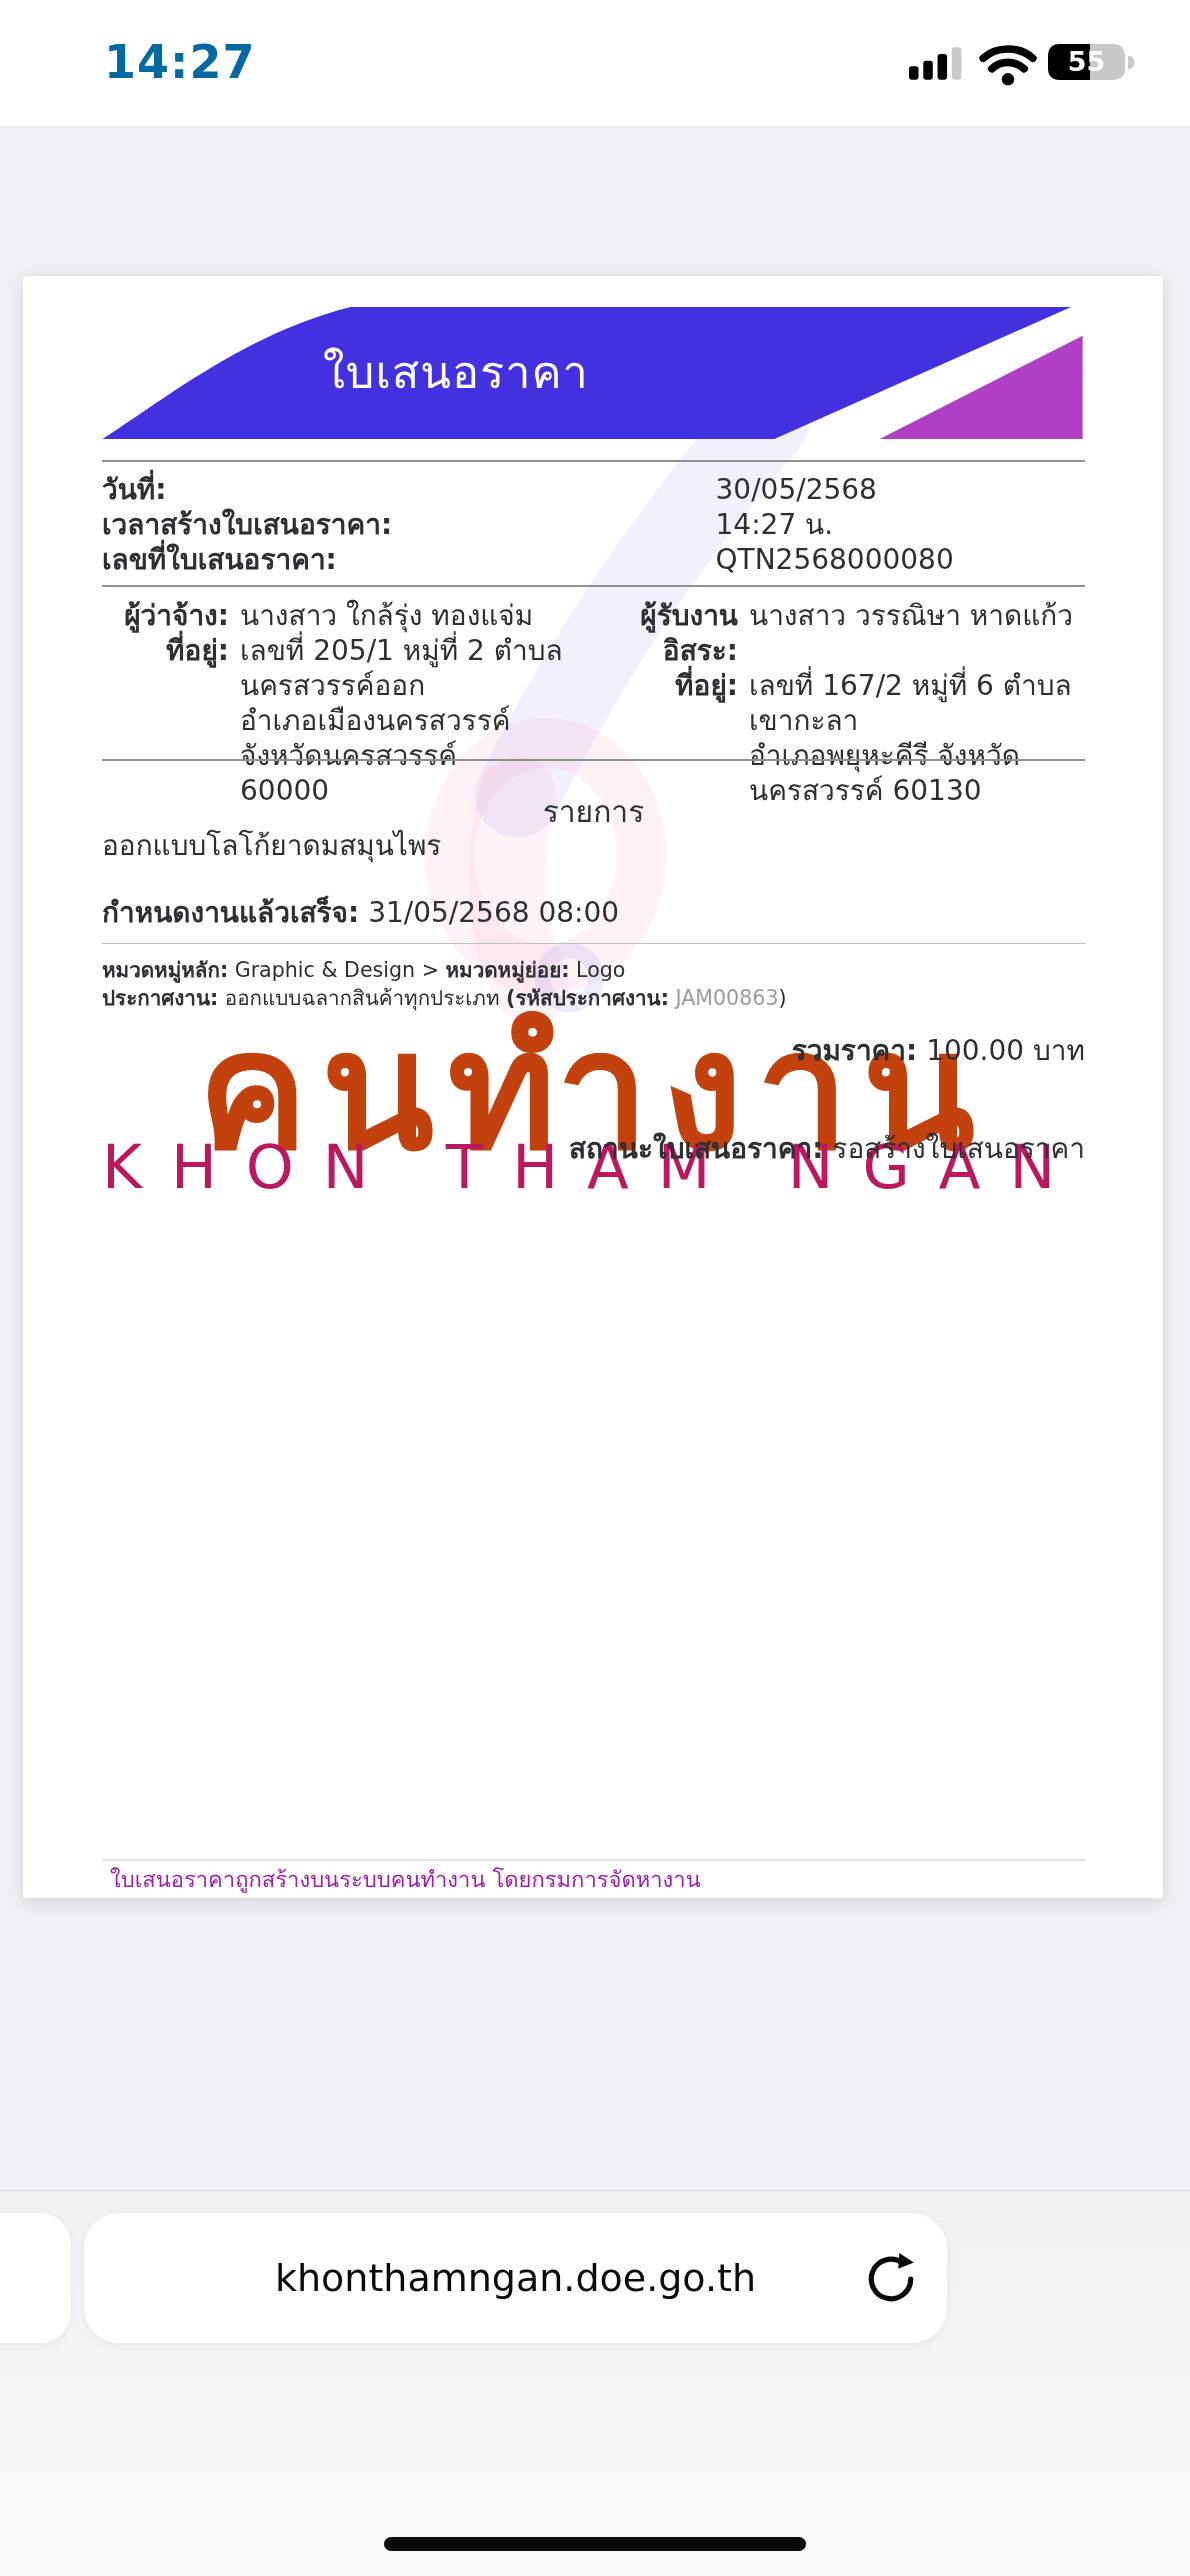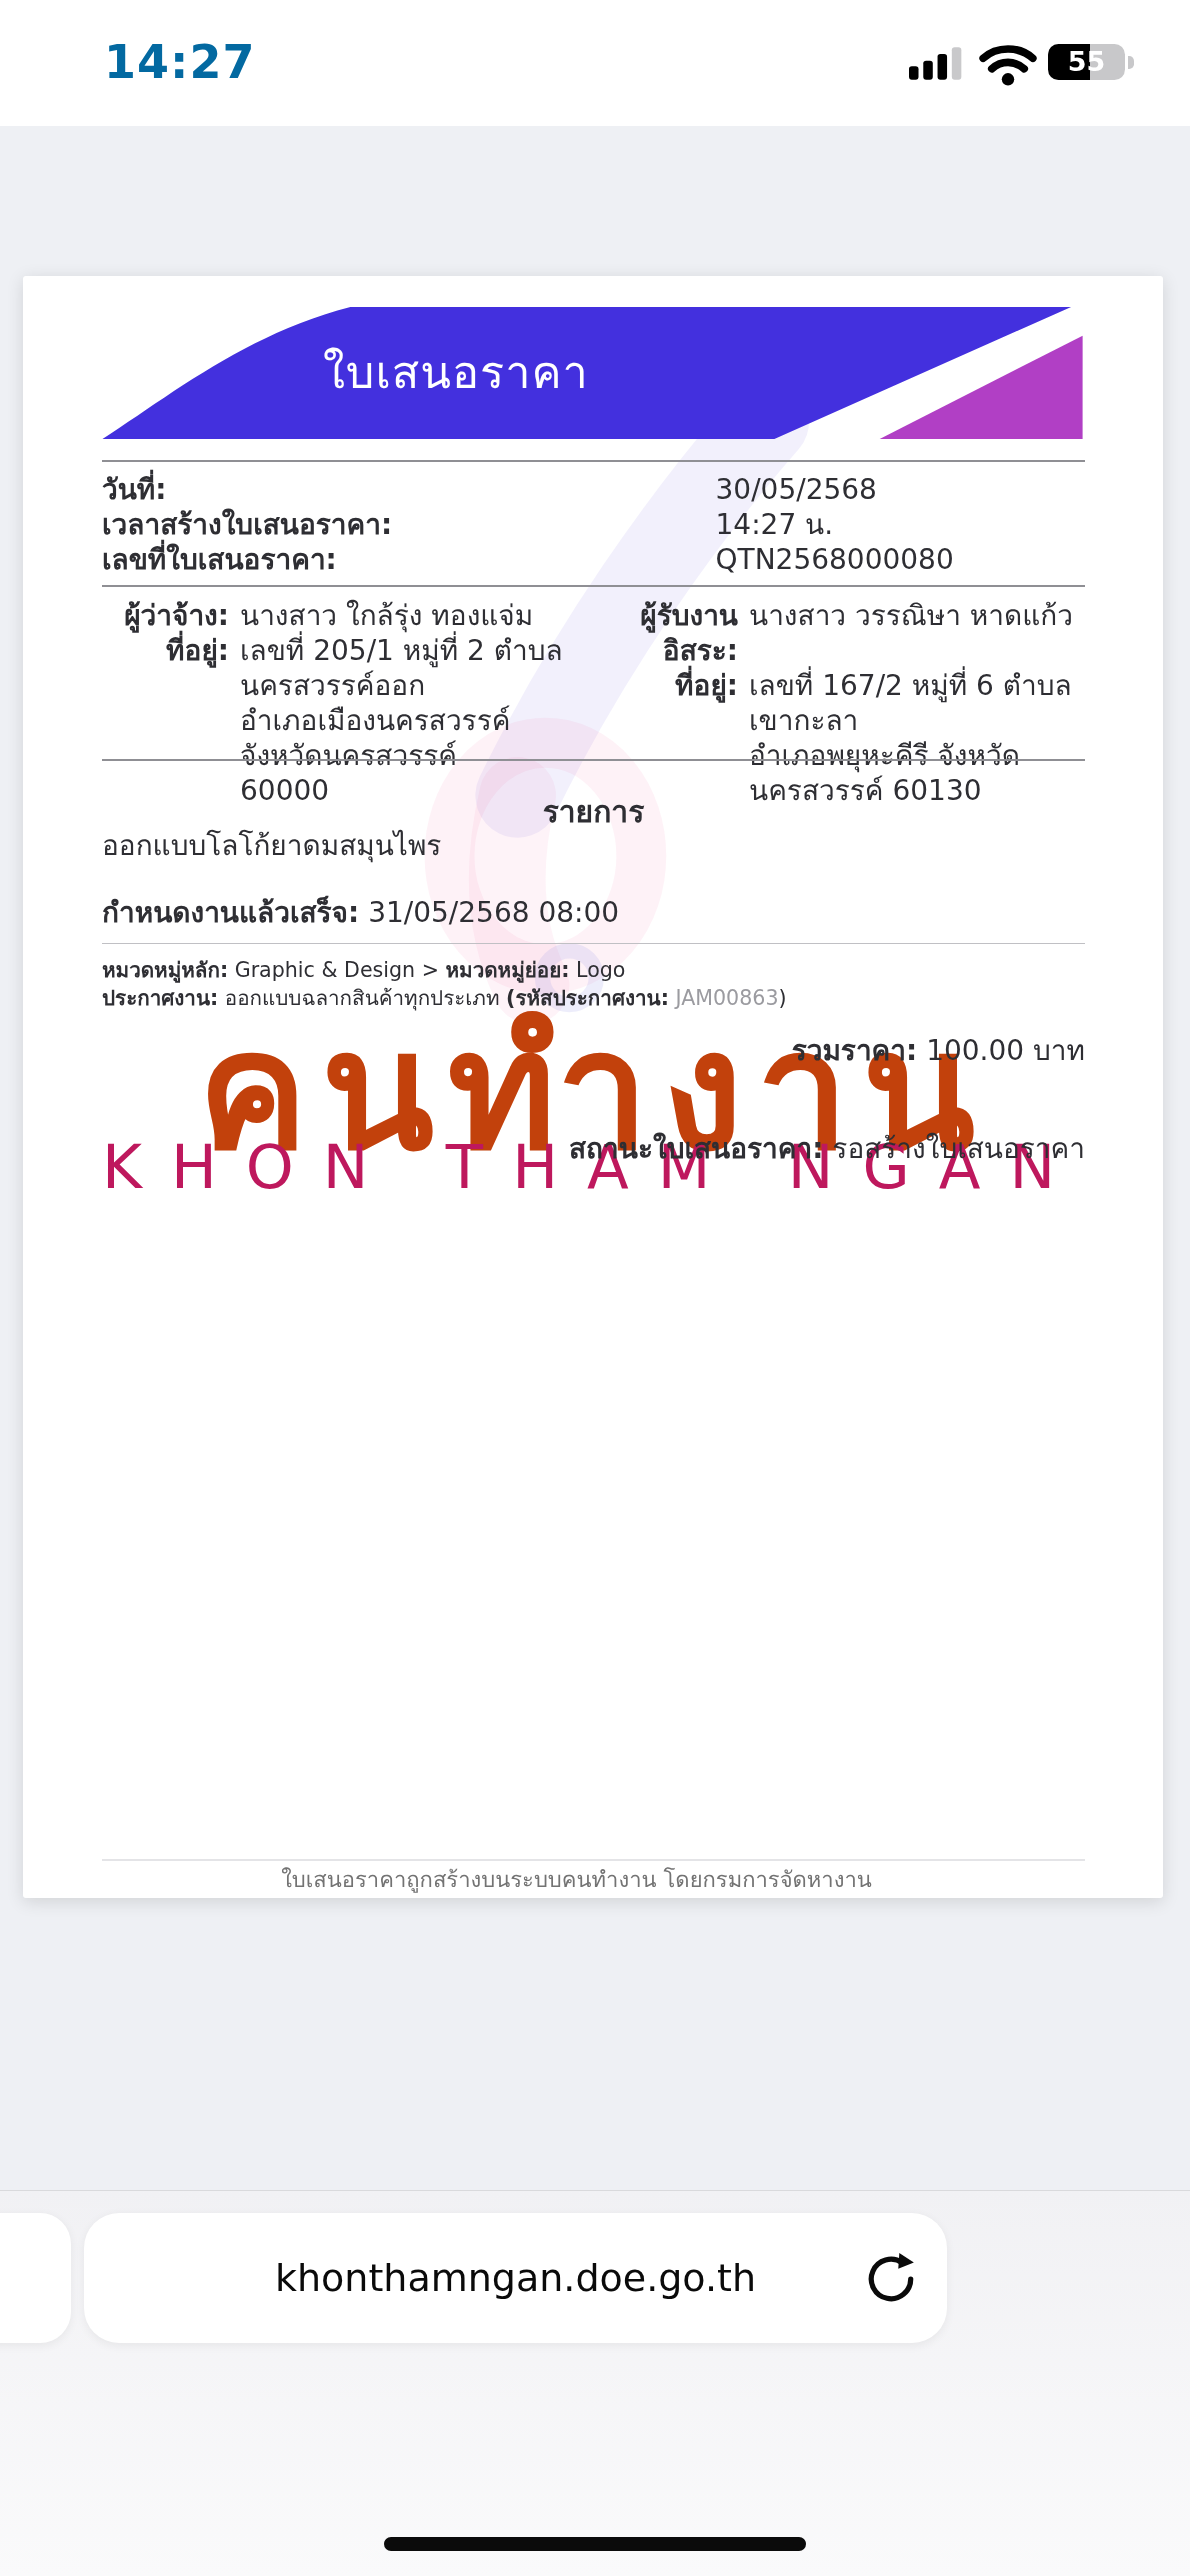--- a/index.html
+++ b/index.html
@@ -45,28 +45,28 @@
 
   .party{position:absolute;left:79px;top:322px;width:983px;display:flex;}
   .p-col-l{width:477px;}
   .p-col-r{width:506px;}
   .p-row{display:flex;line-height:35px;}
   .p-label-l{flex:0 0 127px;text-align:right;font-weight:700;}
   .p-label-r{flex:0 0 159px;text-align:right;font-weight:700;}
   .p-val{flex:1;margin-left:11px;}
   .p-val span{display:block;}
 
-  .sec-heading{position:absolute;left:79px;top:512px;width:983px;text-align:center;font-size:30px;font-weight:700;color:#2e2e33;}
+  .sec-heading{position:absolute;left:79px;top:512px;width:983px;text-align:center;font-size:30px;font-weight:400;color:#2e2e33;}
   .item-desc{position:absolute;left:79px;top:552px;width:983px;}
   .due-line{position:absolute;left:79px;top:619px;width:983px;}
   .small-line1{position:absolute;left:79px;top:680px;width:983px;font-size:20.6px;line-height:28px;color:#2e2e33;}
   .small-line2{position:absolute;left:79px;top:708px;width:983px;font-size:20.6px;line-height:28px;color:#2e2e33;}
   .total-line{position:absolute;left:79px;top:757px;width:983px;text-align:right;}
   .status-line{position:absolute;left:79px;top:855px;width:983px;text-align:right;}
-  .doc-footer-text{position:absolute;left:62px;top:1589px;width:983px;text-align:center;font-size:22px;line-height:29px;color:#737373;}
+  .doc-footer-text{position:absolute;left:87px;top:1589px;width:983px;text-align:left;font-size:22px;line-height:29px;color:#a21caf;}
 
   
   .bottom-bar{position:absolute;left:0;top:2190px;width:1190px;height:386px;background:linear-gradient(#f1f1f4,#fafafb);border-top:1.9px solid #d9d9dc;}
   .tab-peek{position:absolute;left:-38px;top:22px;width:109px;height:130px;background:#ffffff;border-radius:31px;box-shadow:0 2.9px 9.6px rgba(0,0,0,.06);}
   .url-field{position:absolute;left:84px;top:22px;width:863px;height:130px;background:#ffffff;border-radius:35px;box-shadow:0 2.9px 9.6px rgba(0,0,0,.06);}
   .url-text{position:absolute;left:0;top:0;width:100%;height:130px;display:flex;align-items:center;justify-content:center;font-size:38px;color:#0a0a0a;}
   .reload-btn{position:absolute;right:29px;top:38px;width:54px;height:54px;}
   .home-indicator{position:absolute;left:384px;top:2536px;width:422px;height:14.4px;border-radius:7.7px;background:#0b0b0b;}
 </style>
 </head>

